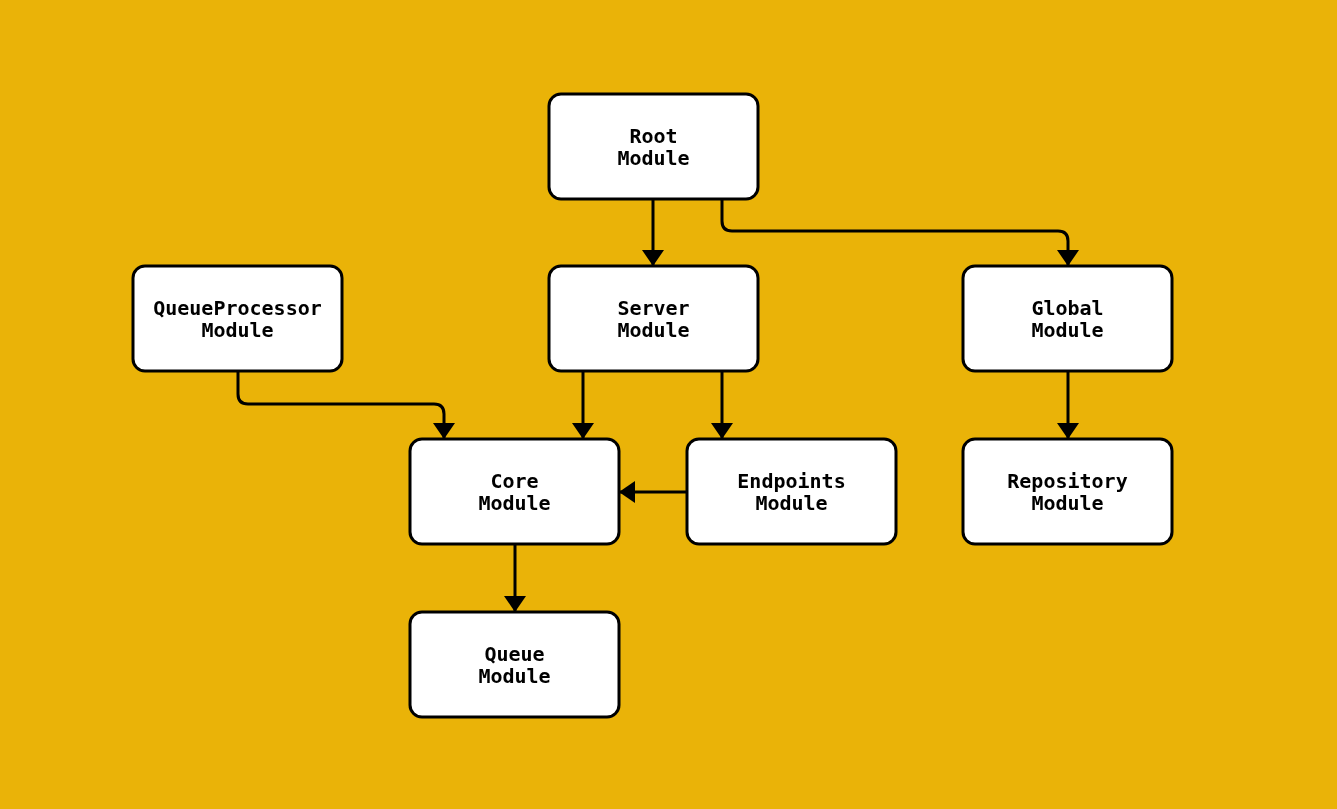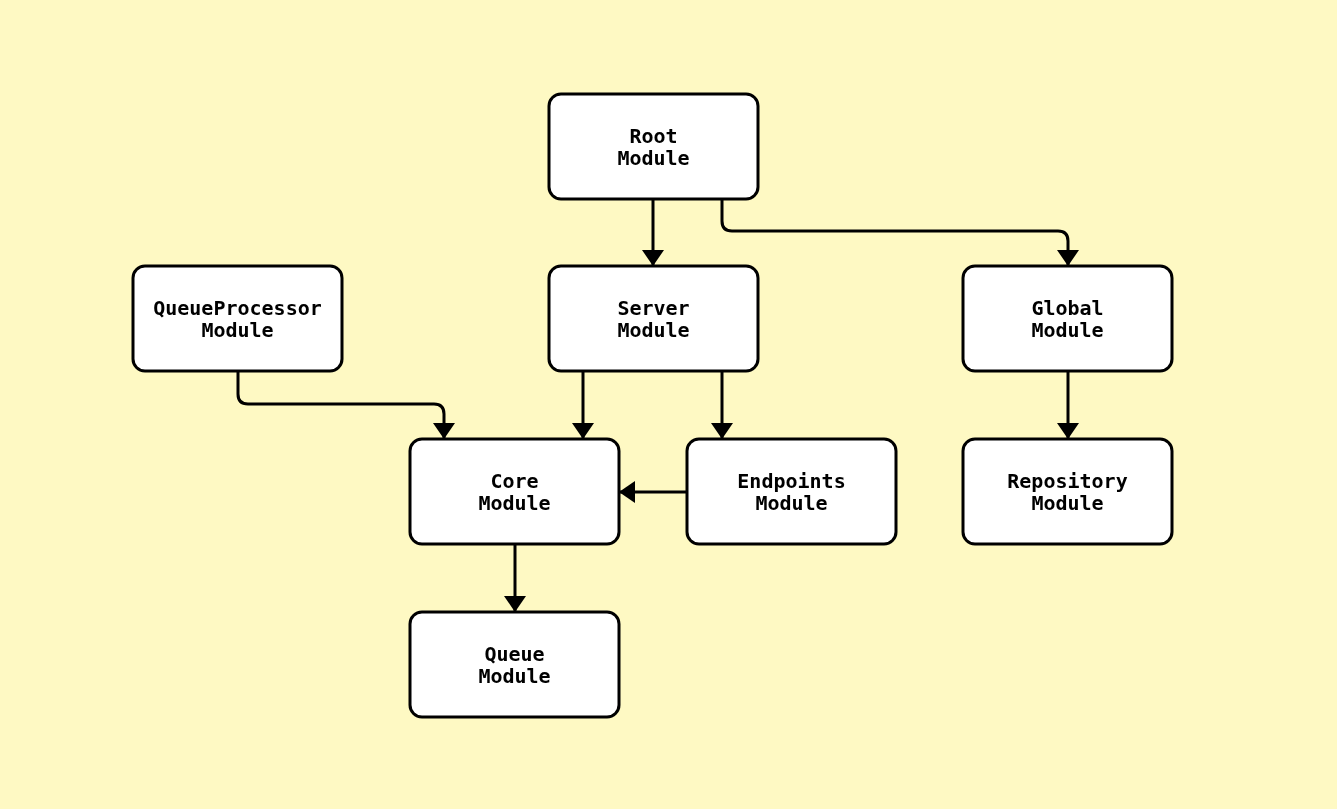--- a/index.html
+++ b/index.html
@@ -8,21 +8,21 @@
     background: #ffffff;
     width: 1337px;
     height: 809px;
     overflow: hidden;
     font-family: "DejaVu Sans Mono", monospace;
   }
   .stage {
     position: relative;
     width: 1337px;
     height: 809px;
-    background: #fef9c3;
+    background: #eab308;
   }
   svg { display: block; }
   .node-box {
     fill: #ffffff;
     stroke: #000000;
     stroke-width: 3;
   }
   .node-label {
     fill: #000000;
     font-family: "DejaVu Sans Mono", monospace;

